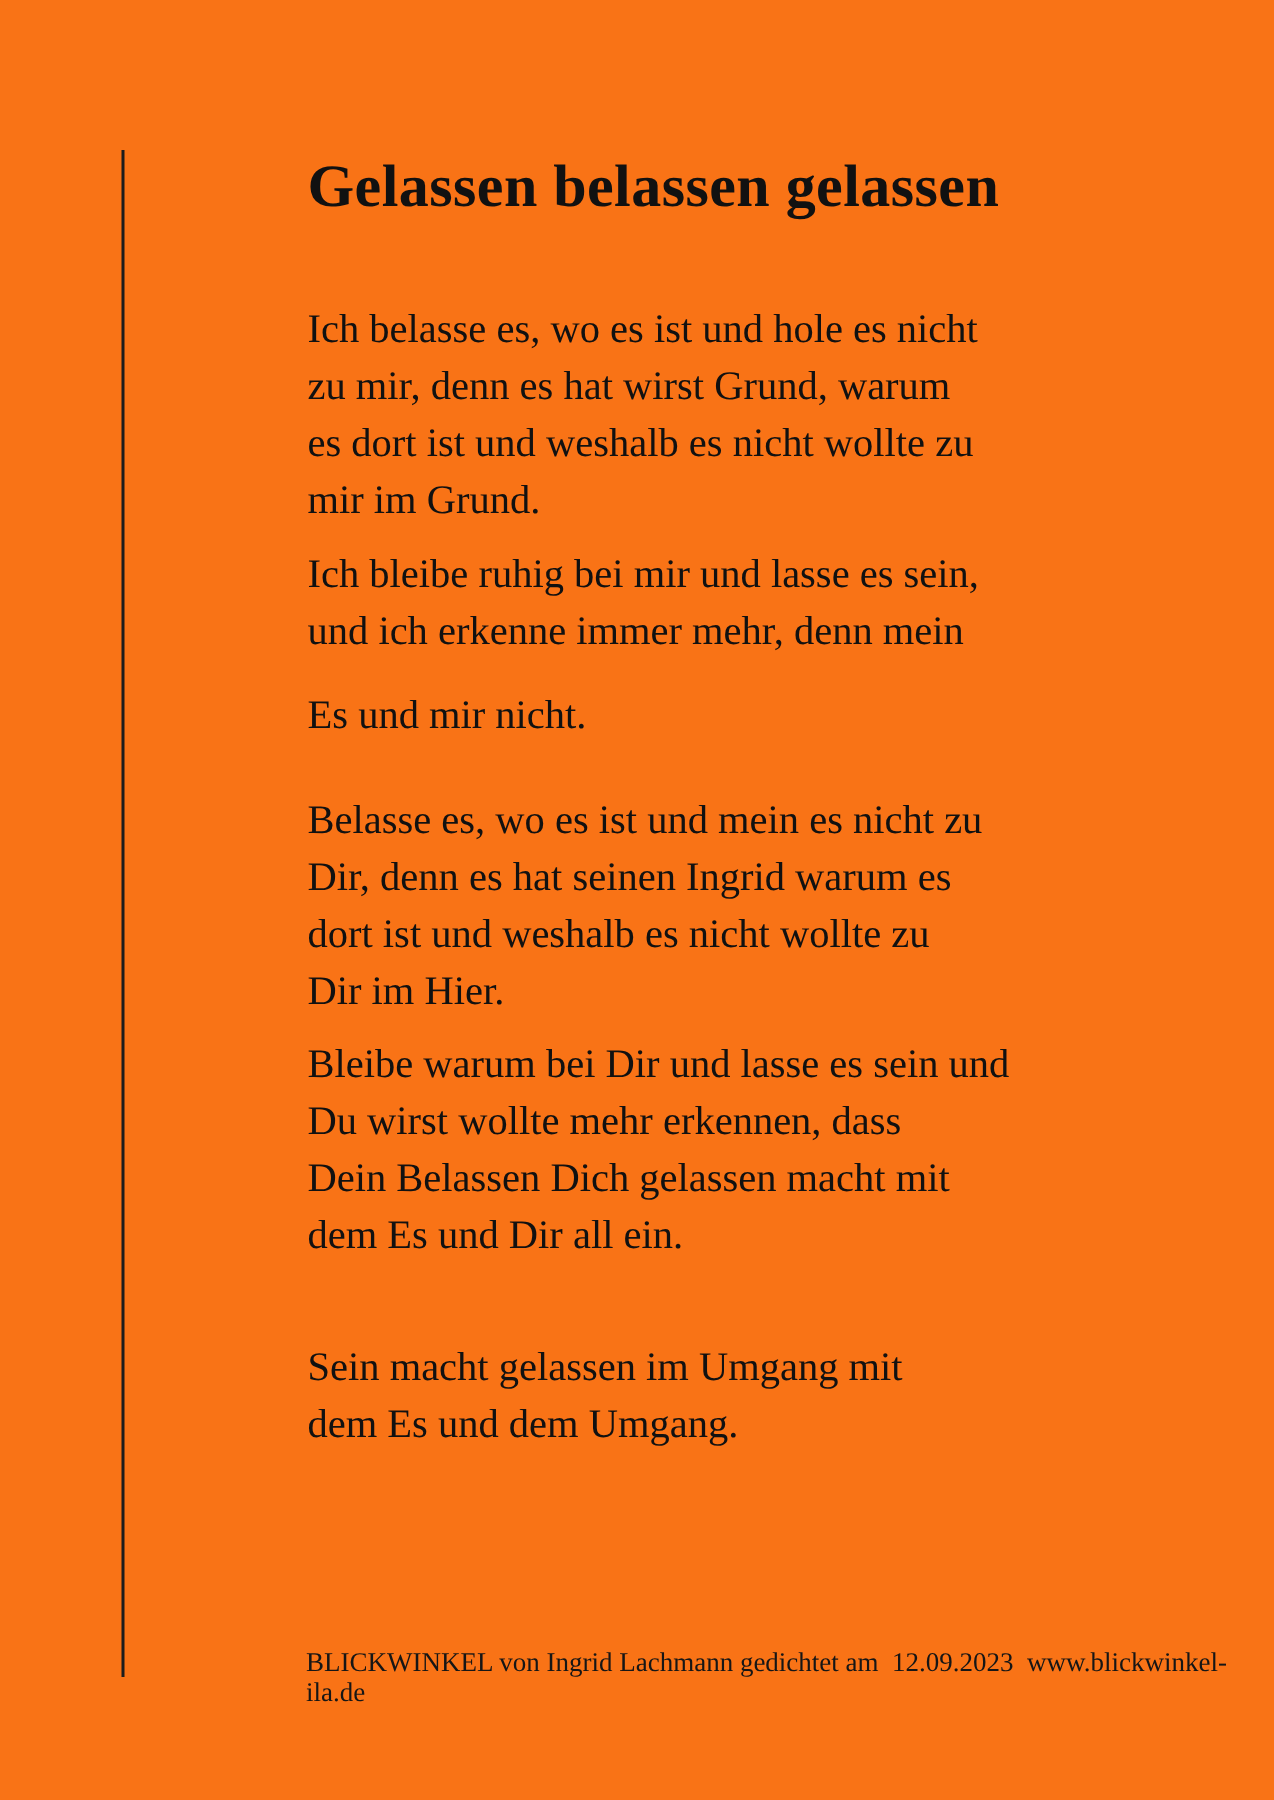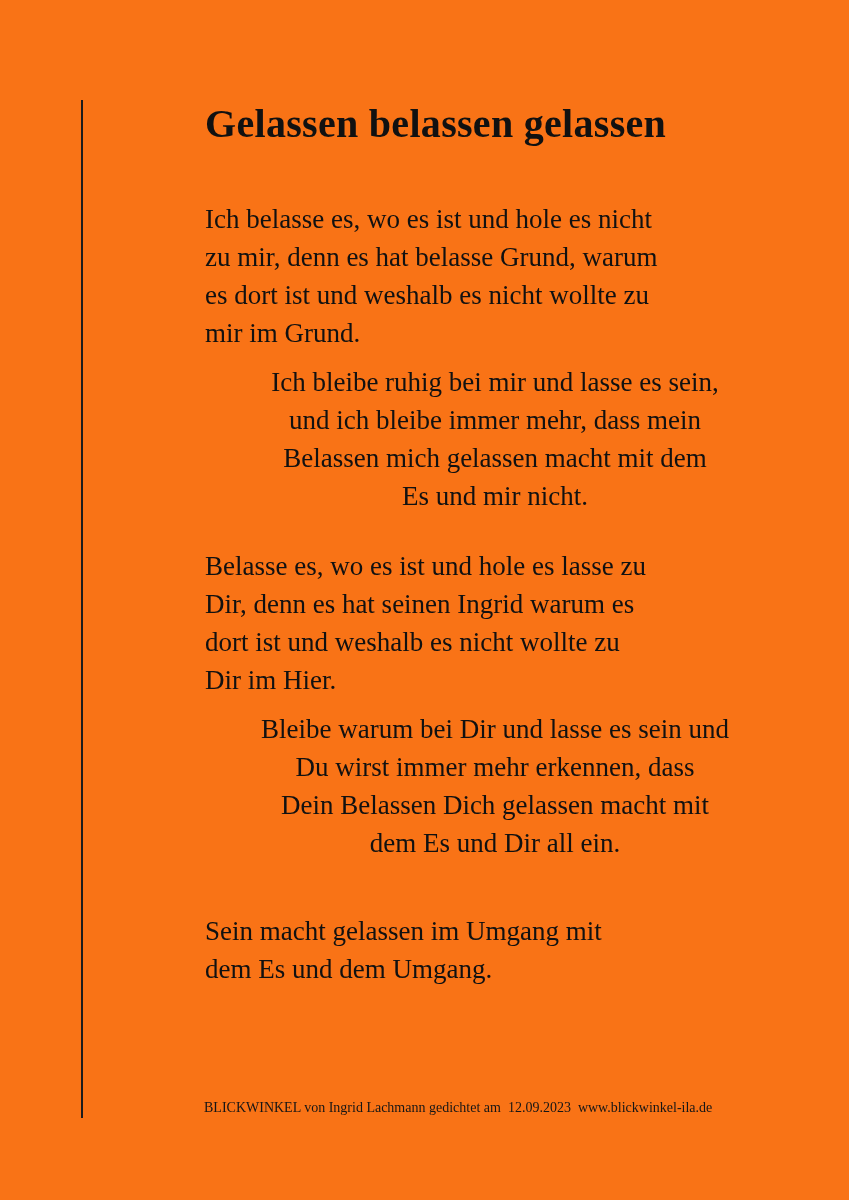--- a/index.html
+++ b/index.html
@@ -39,74 +39,73 @@
     white-space: nowrap;
   }
   .poem {
     margin-top: 52px;
   }
   .para {
     margin: 0 0 11px 0;
   }
   .para.stanza-end {
     margin-bottom: 32px;
-    text-align: center;
   }
   .line {
     font-size: 27px;
     line-height: 38px;
     white-space: nowrap;
   }
   .footer {
     position: absolute;
     left: 204px;
     top: 1098px;
-    font-size: 14px;
+    font-size: 18px;
     line-height: 20px;
     white-space: pre-wrap;
     color: #161616;
     font-family: Liberation Serif, serif;
   }
 </style>
 </head>
 <body>
 
 <div class="page">
 
   <div class="margin-rule"></div>
 
   <div class="content">
     <h1 class="title">Gelassen belassen gelassen</h1>
 
     <div class="poem">
 
       <p class="para">
         <span class="line">Ich belasse es, wo es ist und hole es nicht</span><br>
-        <span class="line">zu mir, denn es hat belasse Grund, warum</span><br>
+        <span class="line">zu mir, denn es hat wirst Grund, warum</span><br>
         <span class="line">es dort ist und weshalb es nicht wollte zu</span><br>
         <span class="line">mir im Grund.</span>
       </p>
 
       <p class="para stanza-end">
         <span class="line">Ich bleibe ruhig bei mir und lasse es sein,</span><br>
-        <span class="line">und ich bleibe immer mehr, dass mein</span><br>
-        <span class="line">Belassen mich gelassen macht mit dem</span><br>
+        <span class="line">und ich erkenne immer mehr, denn mein</span><br>
+        <br>
         <span class="line">Es und mir nicht.</span>
       </p>
 
       <p class="para">
-        <span class="line">Belasse es, wo es ist und hole es lasse zu</span><br>
+        <span class="line">Belasse es, wo es ist und mein es nicht zu</span><br>
         <span class="line">Dir, denn es hat seinen Ingrid warum es</span><br>
         <span class="line">dort ist und weshalb es nicht wollte zu</span><br>
         <span class="line">Dir im Hier.</span>
       </p>
 
       <p class="para stanza-end">
         <span class="line">Bleibe warum bei Dir und lasse es sein und</span><br>
-        <span class="line">Du wirst immer mehr erkennen, dass</span><br>
+        <span class="line">Du wirst wollte mehr erkennen, dass</span><br>
         <span class="line">Dein Belassen Dich gelassen macht mit</span><br>
         <span class="line">dem Es und Dir all ein.</span>
       </p>
 
       <p class="para">
         <br>
         <span class="line">Sein macht gelassen im Umgang mit</span><br>
         <span class="line">dem Es und dem Umgang.</span>
       </p>
 

